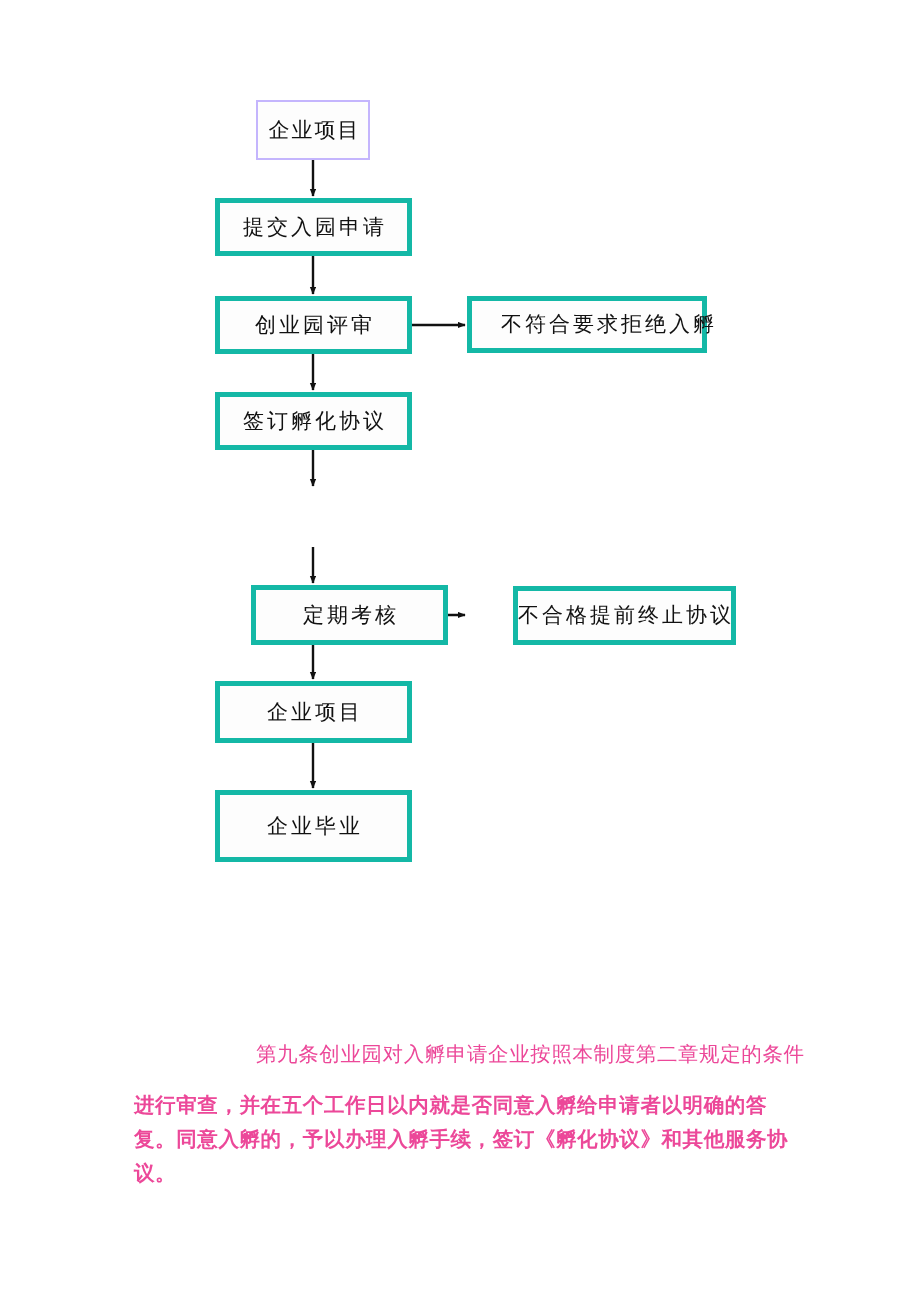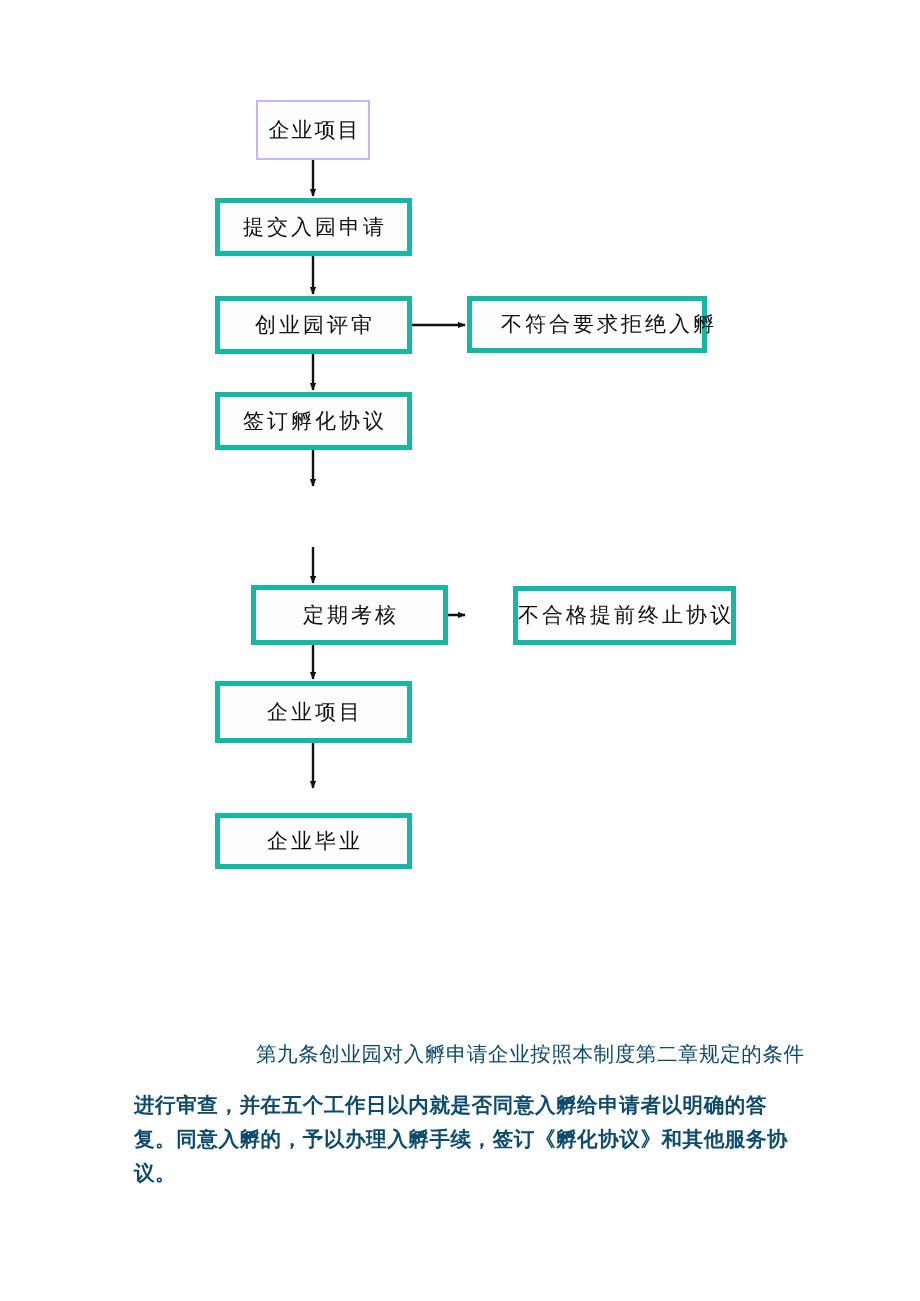--- a/index.html
+++ b/index.html
@@ -71,21 +71,21 @@
   
   #bodytext {
     position: absolute;
     left: 0;
     top: 1026px;
     width: 920px;
   }
   .para {
     font-family: "Liberation Serif", "DejaVu Serif", serif;
     font-size: 20.5px;
-    color: #0c4a6e;
+    color: #ec4899;
     letter-spacing: 0.6px;
     white-space: nowrap;
   }
   .para.first {
     position: absolute;
     left: 256px;
     top: 14px;
   }
   .para.cont {
     position: absolute;
@@ -144,21 +144,21 @@
 
 
     <div class="node" style="left:215px; top:585px; width:197px; height:60px;margin-left:36px;">
       <span class="node-label">定期考核</span>
     </div>
 
     <div class="node" style="left:215px; top:681px; width:197px; height:62px;">
       <span class="node-label">企业项目</span>
     </div>
 
-    <div class="node" style="left:215px; top:790px; width:197px; height:56px;margin-top:23px;">
+    <div class="node" style="left:215px; top:790px; width:197px; height:72px;">
       <span class="node-label">企业毕业</span>
     </div>
 
     <div class="node" style="left:467px; top:296px; width:240px; height:57px;padding-left:41px;">
       <span class="node-label">不符合要求拒绝入孵</span>
     </div>
 
     <div class="node" style="left:467px; top:586px; width:223px; height:59px;margin-left:46px;">
       <span class="node-label">不合格提前终止协议</span>
     </div>

